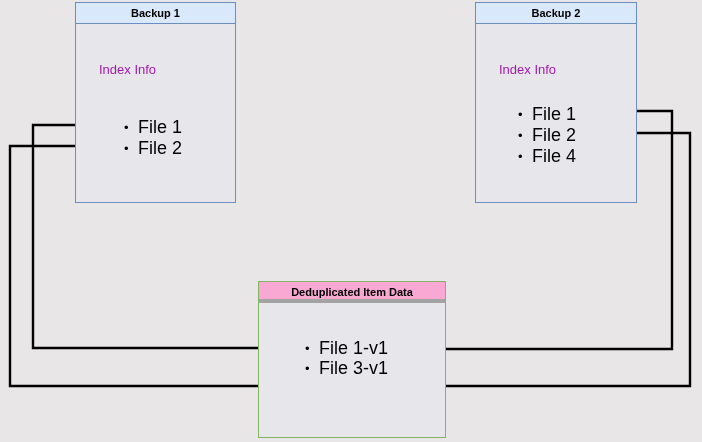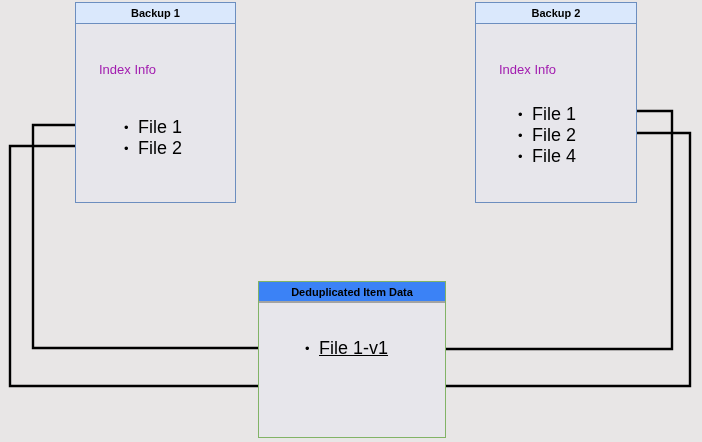--- a/index.html
+++ b/index.html
@@ -44,22 +44,22 @@
     line-height: 20px;
     text-align: center;
     font-size: 11px;
     font-weight: bold;
     color: #000000;
     background: #dae8fc;
     border-bottom: 1px solid #6c8ebf;
     font-family: "Liberation Sans", sans-serif;
   }
   .node-title.green {
-    background: #3b82f6;
-    border-bottom: 2px solid #a3a3a3;
+    background: #f9a8d4;
+    border-bottom: 4px solid #a3a3a3;
   }
   .node-body {
     position: relative;
     height: calc(100% - 21px);
   }
   .index-label {
     position: absolute;
     font-size: 13px;
     color: #a21caf;
     white-space: nowrap;
@@ -136,19 +136,20 @@
         <li>File 1</li>
         <li>File 2</li>
         <li>File 4</li>
       </ul>
     </div>
   </div>
 
   <div class="node-box green" style="left:258px; top:281px; width:188px; height:157px;">
     <div class="node-title green">Deduplicated Item Data</div>
     <div class="node-body">
-      <ul class="file-list dedup" style="left:46px; top:36px;text-decoration:underline;">
+      <ul class="file-list dedup" style="left:46px; top:36px;">
         <li>File 1-v1</li>
+        <li>File 3-v1</li>
       </ul>
     </div>
   </div>
 
 </div>
 
 </body></html>

